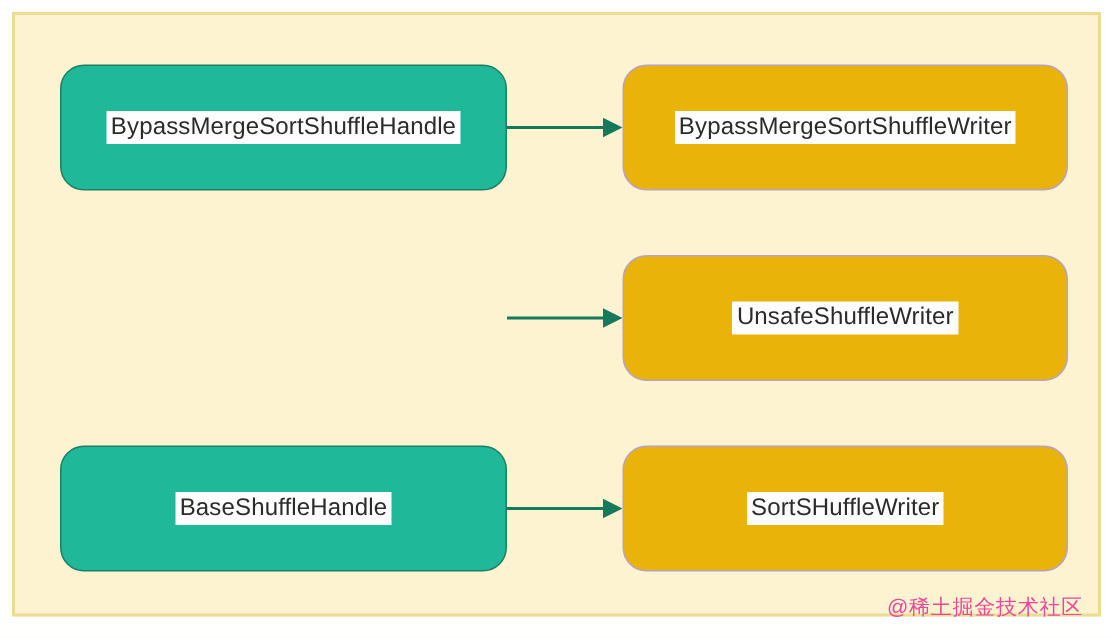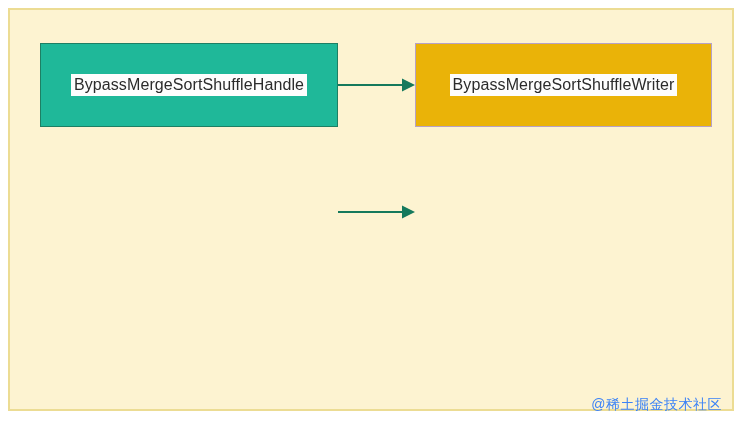--- a/index.html
+++ b/index.html
@@ -40,20 +40,21 @@
 
   
   .node {
     position: absolute;
     top: 0;
     height: 84px;
     box-sizing: border-box;
     display: flex;
     align-items: center;
     justify-content: center;
+    border-radius: 16px;
   }
   .node-source {
     left: 40px;
     width: 298px;
     background: #1fb899;
     border: 1.5px solid #1d7f64;
   }
   .node-target {
     left: 415px;
     width: 297px;
@@ -85,21 +86,21 @@
     display: block;
   }
 
   
   #watermark {
     position: absolute;
     right: 22px;
     bottom: 12px;
     font-size: 14px;
     line-height: 18px;
-    color: #3b82f6;
+    color: #ec4899;
     letter-spacing: 0.5px;
     white-space: nowrap;
     user-select: none;
   }
 </style>
 </head>
 <body>
 
 <div id="canvas">
 
@@ -120,18 +121,35 @@
     </div>
   </div>
 
   <div class="row row-1">
     <div class="arrow">
       <svg width="77" height="84" viewBox="0 0 77 84" xmlns="http://www.w3.org/2000/svg">
         <line x1="0" y1="42" x2="65" y2="42" stroke="#15795c" stroke-width="2"></line>
         <polygon points="64,35.5 77,42 64,48.5" fill="#15795c"></polygon>
       </svg>
     </div>
+    <div class="node node-target">
+      <span class="node-label">UnsafeShuffleWriter</span>
+    </div>
   </div>
 
+  <div class="row row-2">
+    <div class="node node-source">
+      <span class="node-label">BaseShuffleHandle</span>
+    </div>
+    <div class="arrow">
+      <svg width="77" height="84" viewBox="0 0 77 84" xmlns="http://www.w3.org/2000/svg">
+        <line x1="0" y1="42" x2="65" y2="42" stroke="#15795c" stroke-width="2"></line>
+        <polygon points="64,35.5 77,42 64,48.5" fill="#15795c"></polygon>
+      </svg>
+    </div>
+    <div class="node node-target">
+      <span class="node-label">SortSHuffleWriter</span>
+    </div>
+  </div>
 
   <div id="watermark">@稀土掘金技术社区</div>
 
 </div>
 
 </body></html>

